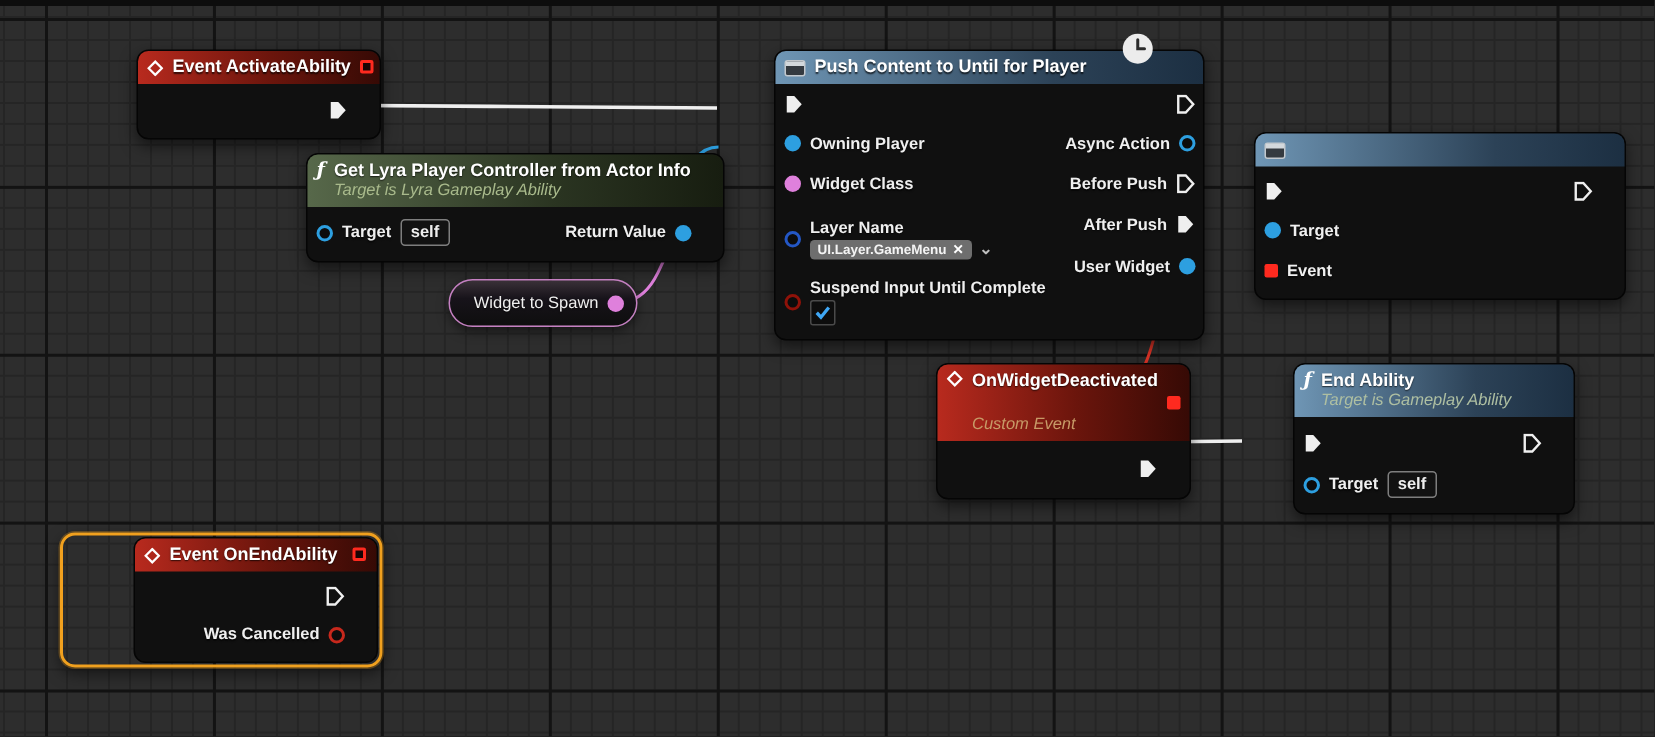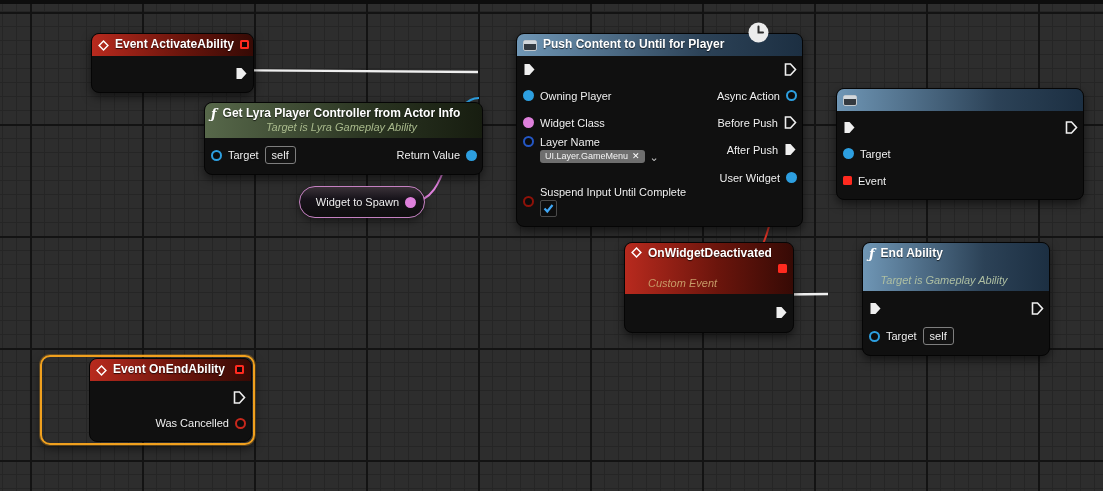--- a/index.html
+++ b/index.html
@@ -21,23 +21,23 @@
   .hdr{display:flex;align-items:flex-start;gap:6px;padding:3px 7px 4px 6px;
     border-radius:7px 7px 0 0;min-height:15px;align-items:center;}
   .hdr.two{align-items:flex-start;padding-top:3px;padding-bottom:4px;}
   .hdr .hicon{flex:0 0 auto;margin-top:1px;display:flex;align-items:center;}
   .title{font-size:12px;font-weight:bold;color:#fff;text-shadow:0 1px 1px rgba(0,0,0,.7);white-space:nowrap;line-height:15px;}
   .subtitle{font-size:11px;font-style:italic;line-height:13px;white-space:nowrap;}
   .hdr-event{background:linear-gradient(to right,#b82a1e,#6b150c 55%,#360a05);}
   .hdr-blue{background:linear-gradient(to right,#6f96b5,#2c4257 65%,#1c2f42);}
   .hdr-green{background:linear-gradient(to right,#57684a,#2a3421 60%,#171d10);}
   .sub-tan{color:#c79a67;}
-  .sub-green{color:#a9ba8c;text-align:center;}
+  .sub-green{color:#a9ba8c;}
   .sub-sage{color:#aebfa2;}
-  .body{position:relative;padding:3px 0 5px 0;}
+  .body{position:relative;padding:3px 16px 5px 0;font-weight:bold;}
   .prow{display:flex;align-items:center;gap:6px;padding:0 5px 0 6px;height:27px;}
   .prow.right{justify-content:flex-end;}
   .prow.between{justify-content:space-between;}
   .plabel{font-size:11px;color:#efefef;white-space:nowrap;text-shadow:0 1px 1px rgba(0,0,0,.6);}
   
   .cpin{width:11px;height:11px;border-radius:50%;flex:0 0 auto;box-sizing:border-box;}
   .cpin.solid-blue{background:#2d9fe0;}
   .cpin.solid-pink{background:#df80dc;}
   .cpin.ring-blue{border:2.5px solid #2d9fe0;background:#0c0c0c;}
   .cpin.ring-darkblue{border:2.5px solid #2457c5;background:#0c0c0c;}
@@ -157,21 +157,21 @@
           </span>
         </div>
         <div class="prow" style="height:27px;">
           <span class="cpin solid-blue"></span>
           <span class="plabel">Owning Player</span>
         </div>
         <div class="prow" style="height:27px;">
           <span class="cpin solid-pink"></span>
           <span class="plabel">Widget Class</span>
         </div>
-        <div class="prow" style="height:46px;align-items:flex-start;">
+        <div class="prow" style="height:46px;align-items:center;">
           <span class="cpin ring-darkblue"></span>
           <span class="stack">
             <span class="plabel">Layer Name</span>
             <span class="tagrow">
               <span class="tag">
                 <span>UI.Layer.GameMenu</span>
                 <span class="tag-x">✕</span>
               </span>
               <span class="chev">⌄</span>
             </span>
@@ -282,21 +282,21 @@
               <path d="M1.5 1 H6.5 L11.5 6.5 L6.5 12 H1.5 Z" fill="#efefef"></path>
             </svg>
         </span>
       </div>
     </div>
   </div>
 
   <div class="node" style="left:816px;top:242px;width:186px;">
     <div class="hdr hdr-blue two">
       <span class="hicon fnicon">ƒ</span>
-      <span class="stack" style="gap:13px;">
+      <span class="stack" style="gap:0;">
         <span class="title">End Ability</span>
         <span class="subtitle sub-sage">Target is Gameplay Ability</span>
       </span>
     </div>
     <div class="body">
       <div class="prow between" style="height:28px;">
         <span class="execp">
           <svg width="13" height="13" viewBox="0 0 13 13">
               <path d="M1.5 1 H6.5 L11.5 6.5 L6.5 12 H1.5 Z" fill="#efefef"></path>
             </svg>

